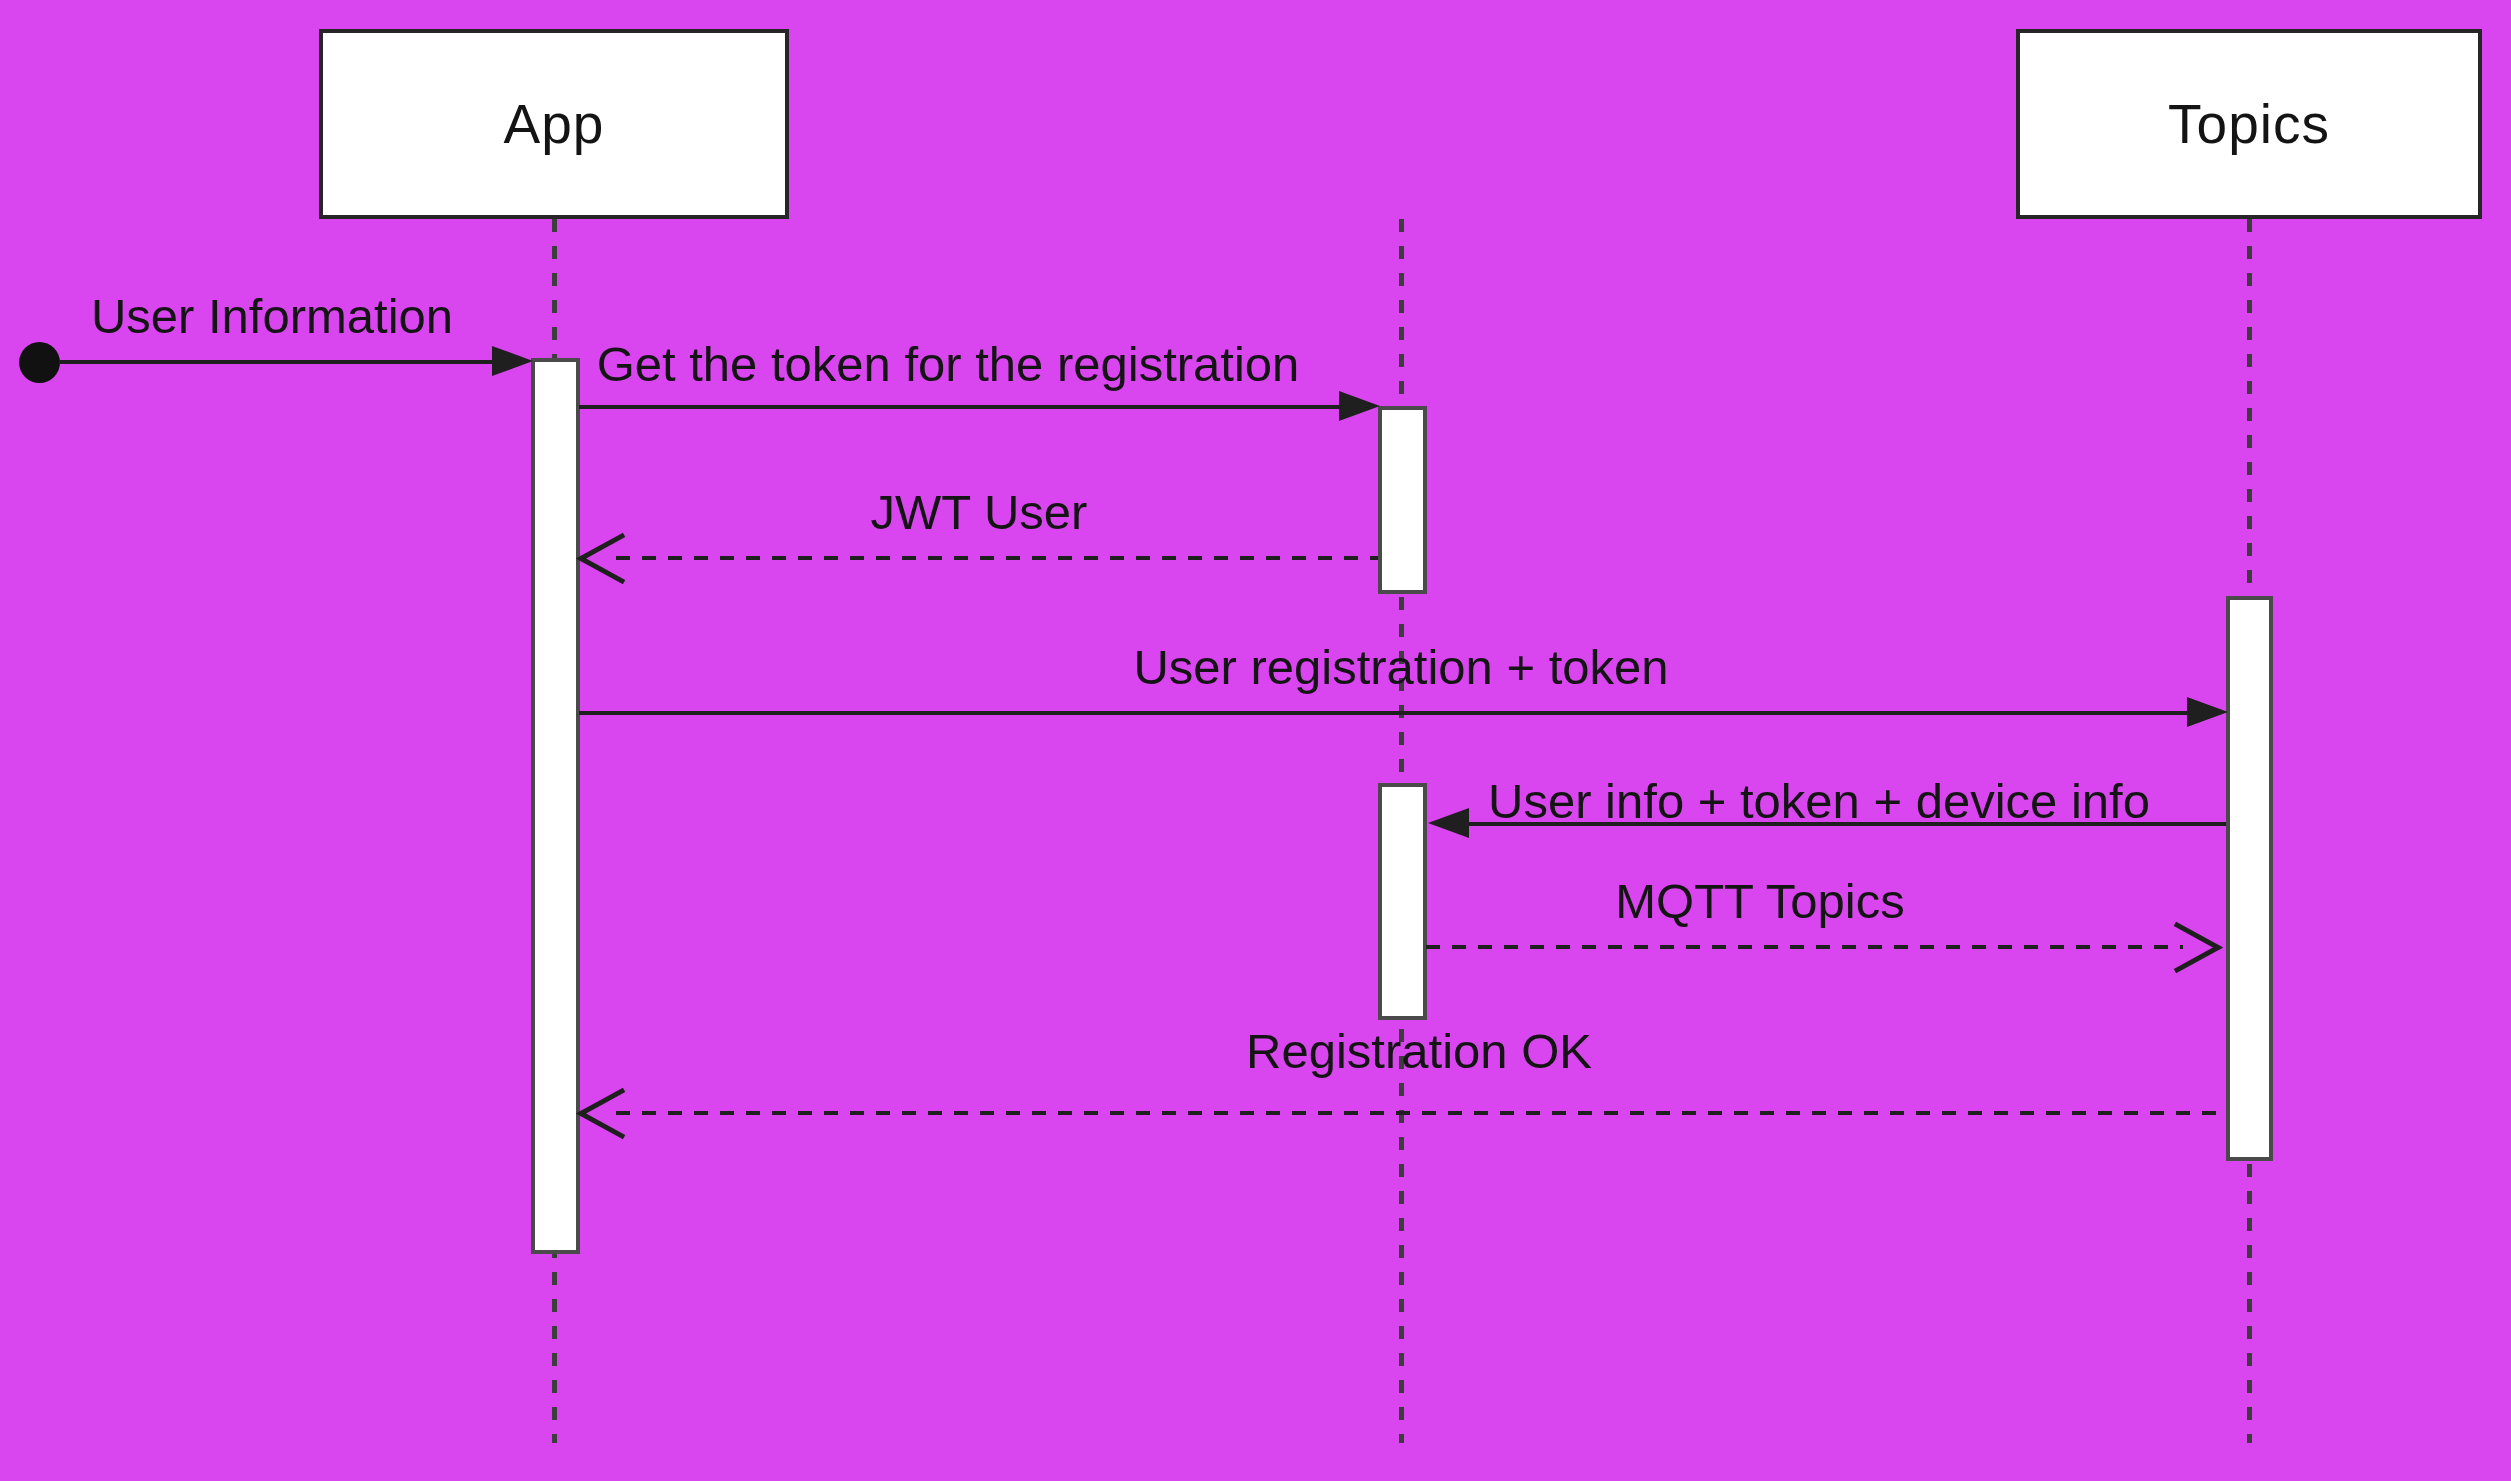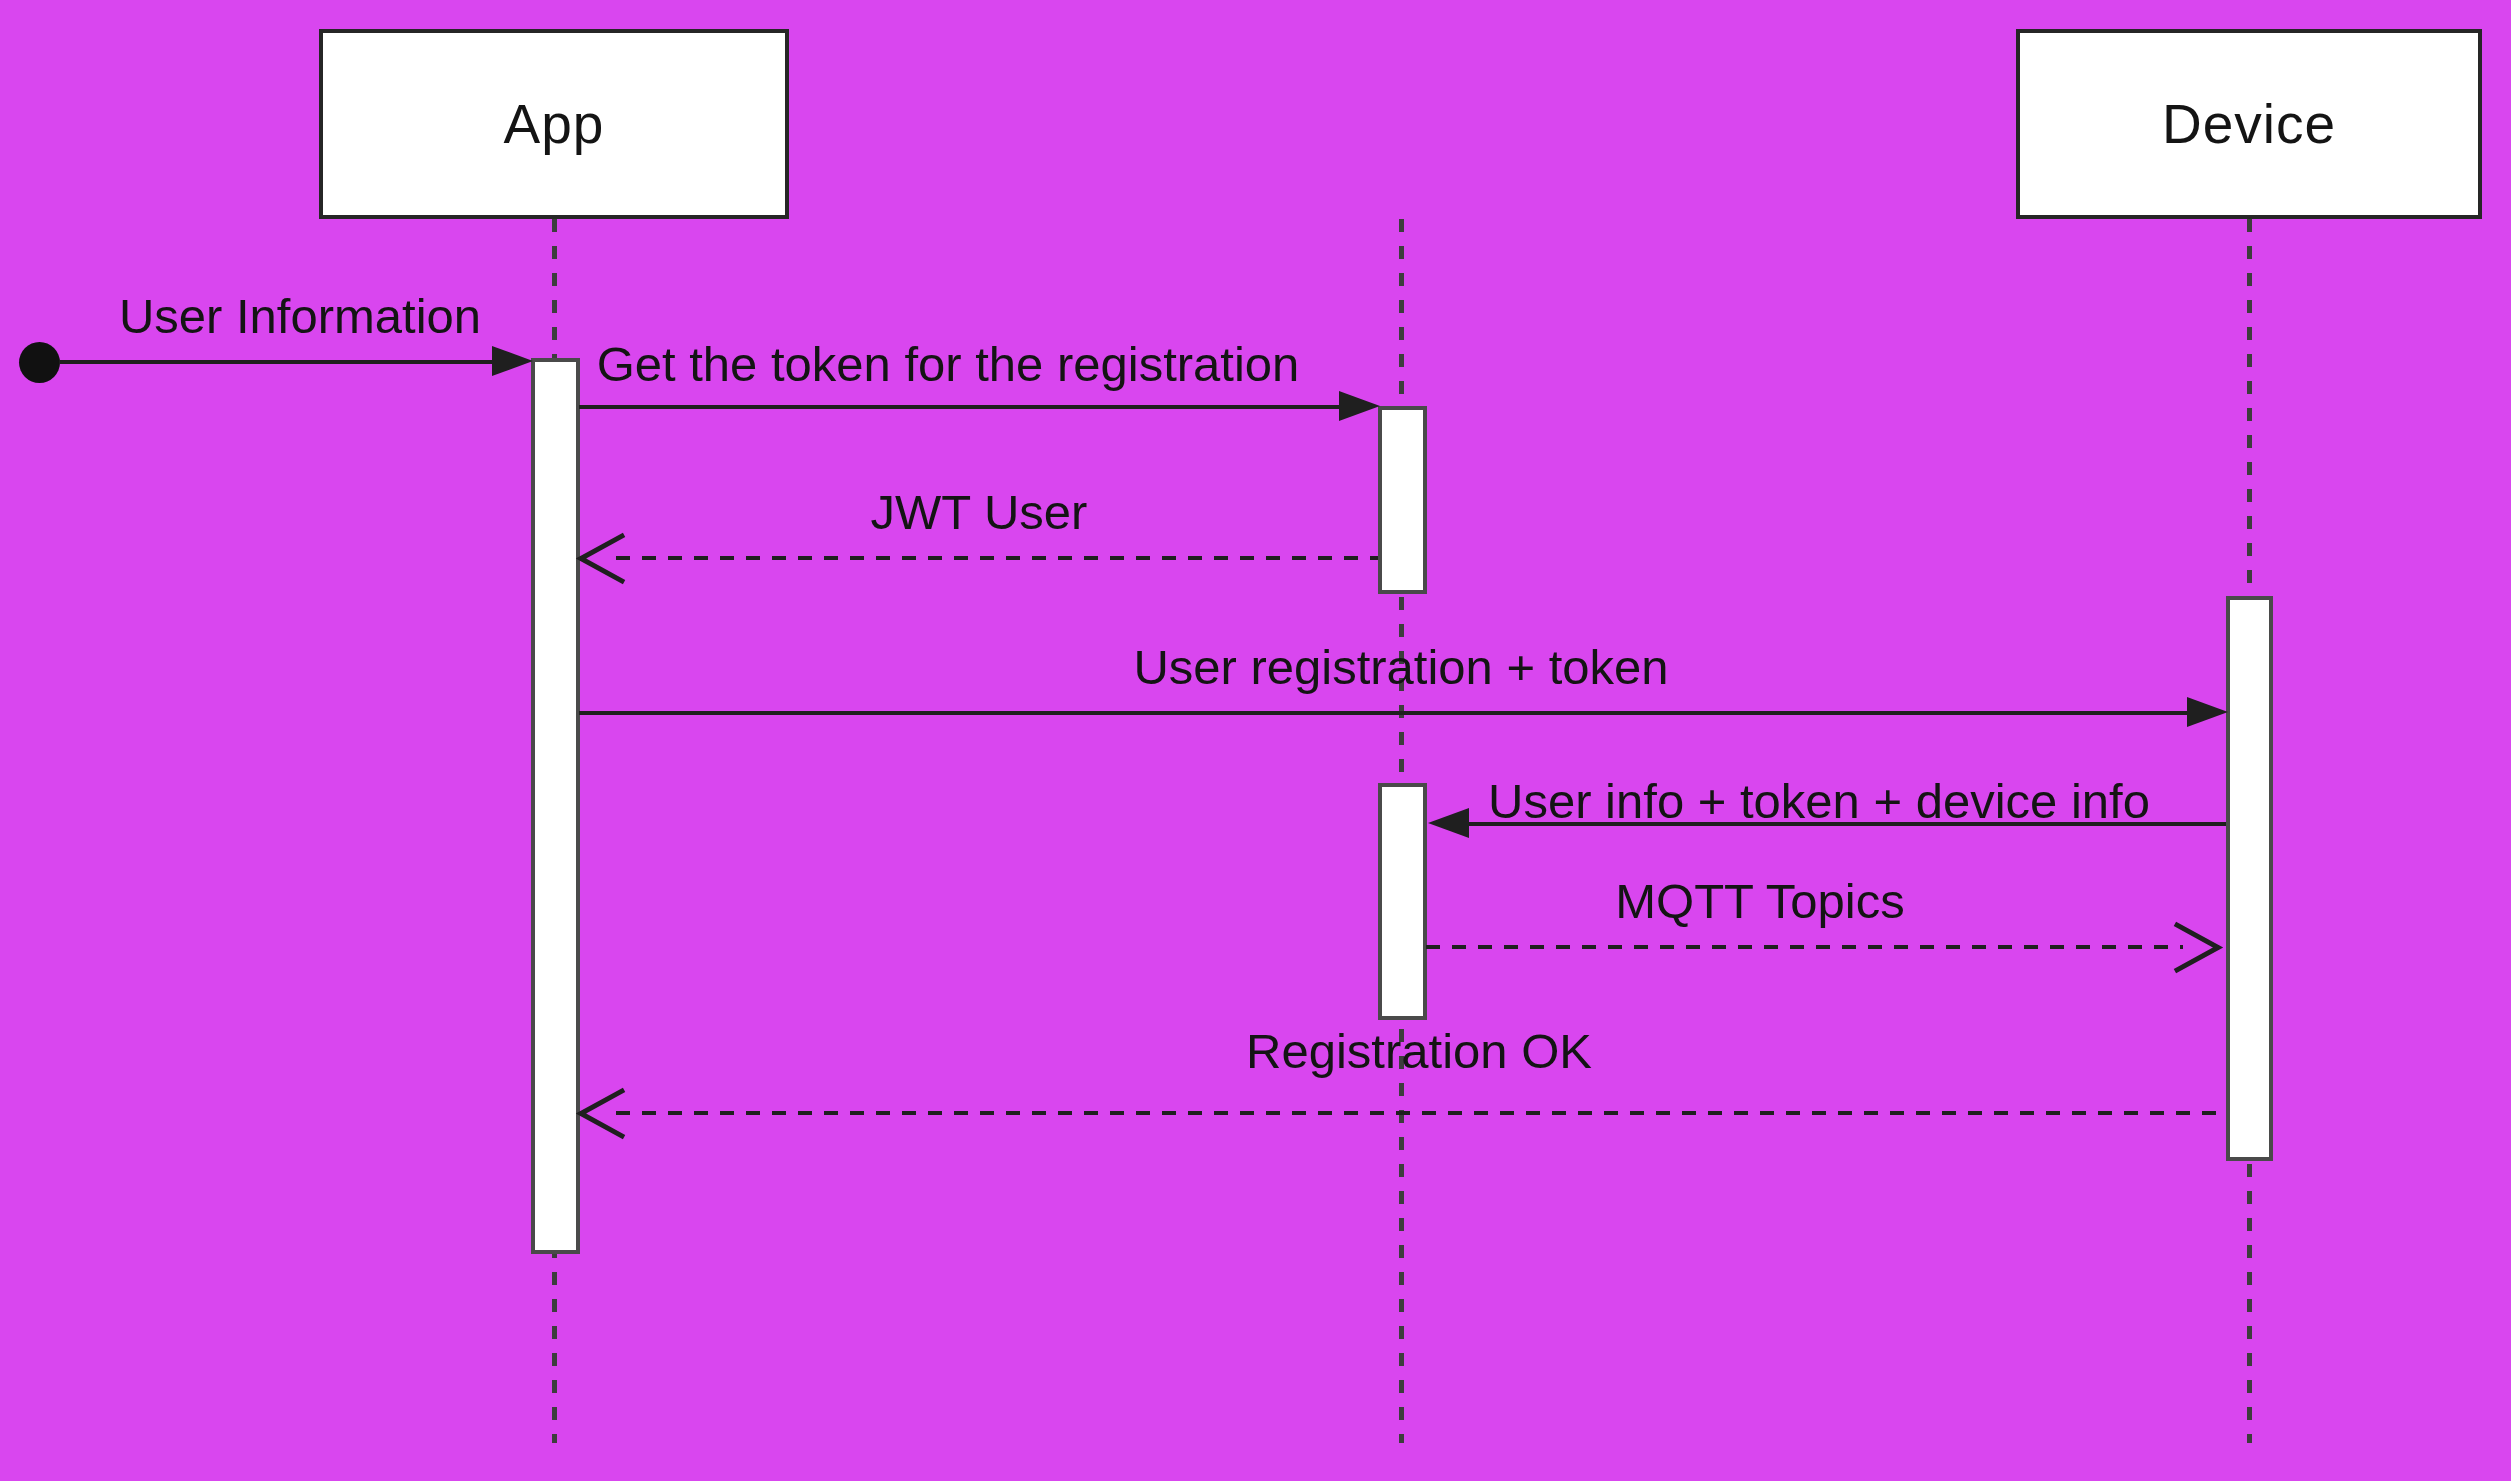--- a/index.html
+++ b/index.html
@@ -64,34 +64,34 @@
 <div class="canvas">
 
   <div class="lifeline" style="left:552px"></div>
   <div class="lifeline" style="left:1399px"></div>
   <div class="lifeline" style="left:2247px"></div>
 
   <div class="pbox" style="left:319px;width:470px">
     <span class="ptitle">App</span>
   </div>
   <div class="pbox" style="left:2016px;width:466px">
-    <span class="ptitle">Device</span>
+    <span class="ptitle">Topics</span>
   </div>
 
   <div class="bar" style="left:531px;top:358px;width:49px;height:896px"></div>
   <div class="bar" style="left:1378px;top:406px;width:49px;height:188px"></div>
   <div class="bar" style="left:1378px;top:783px;width:49px;height:237px"></div>
   <div class="bar" style="left:2226px;top:596px;width:47px;height:565px"></div>
 
   <div class="start-dot"></div>
 
   <div>
     <div class="mline" style="left:59px;top:360px;width:434px"></div>
     <div class="head right" style="left:492px;top:346px"></div>
-    <div class="mlabel" style="left:300px;bottom:1137px">User Information</div>
+    <div class="mlabel" style="left:272px;bottom:1137px">User Information</div>
   </div>
 
   <div>
     <div class="mline" style="left:579px;top:405px;width:762px"></div>
     <div class="head right" style="left:1339px;top:391px"></div>
     <div class="mlabel" style="left:948px;bottom:1089px">Get the token for the registration</div>
   </div>
 
   <div>
     <div class="mline dashed" style="left:616px;top:556px;width:762px"></div>

